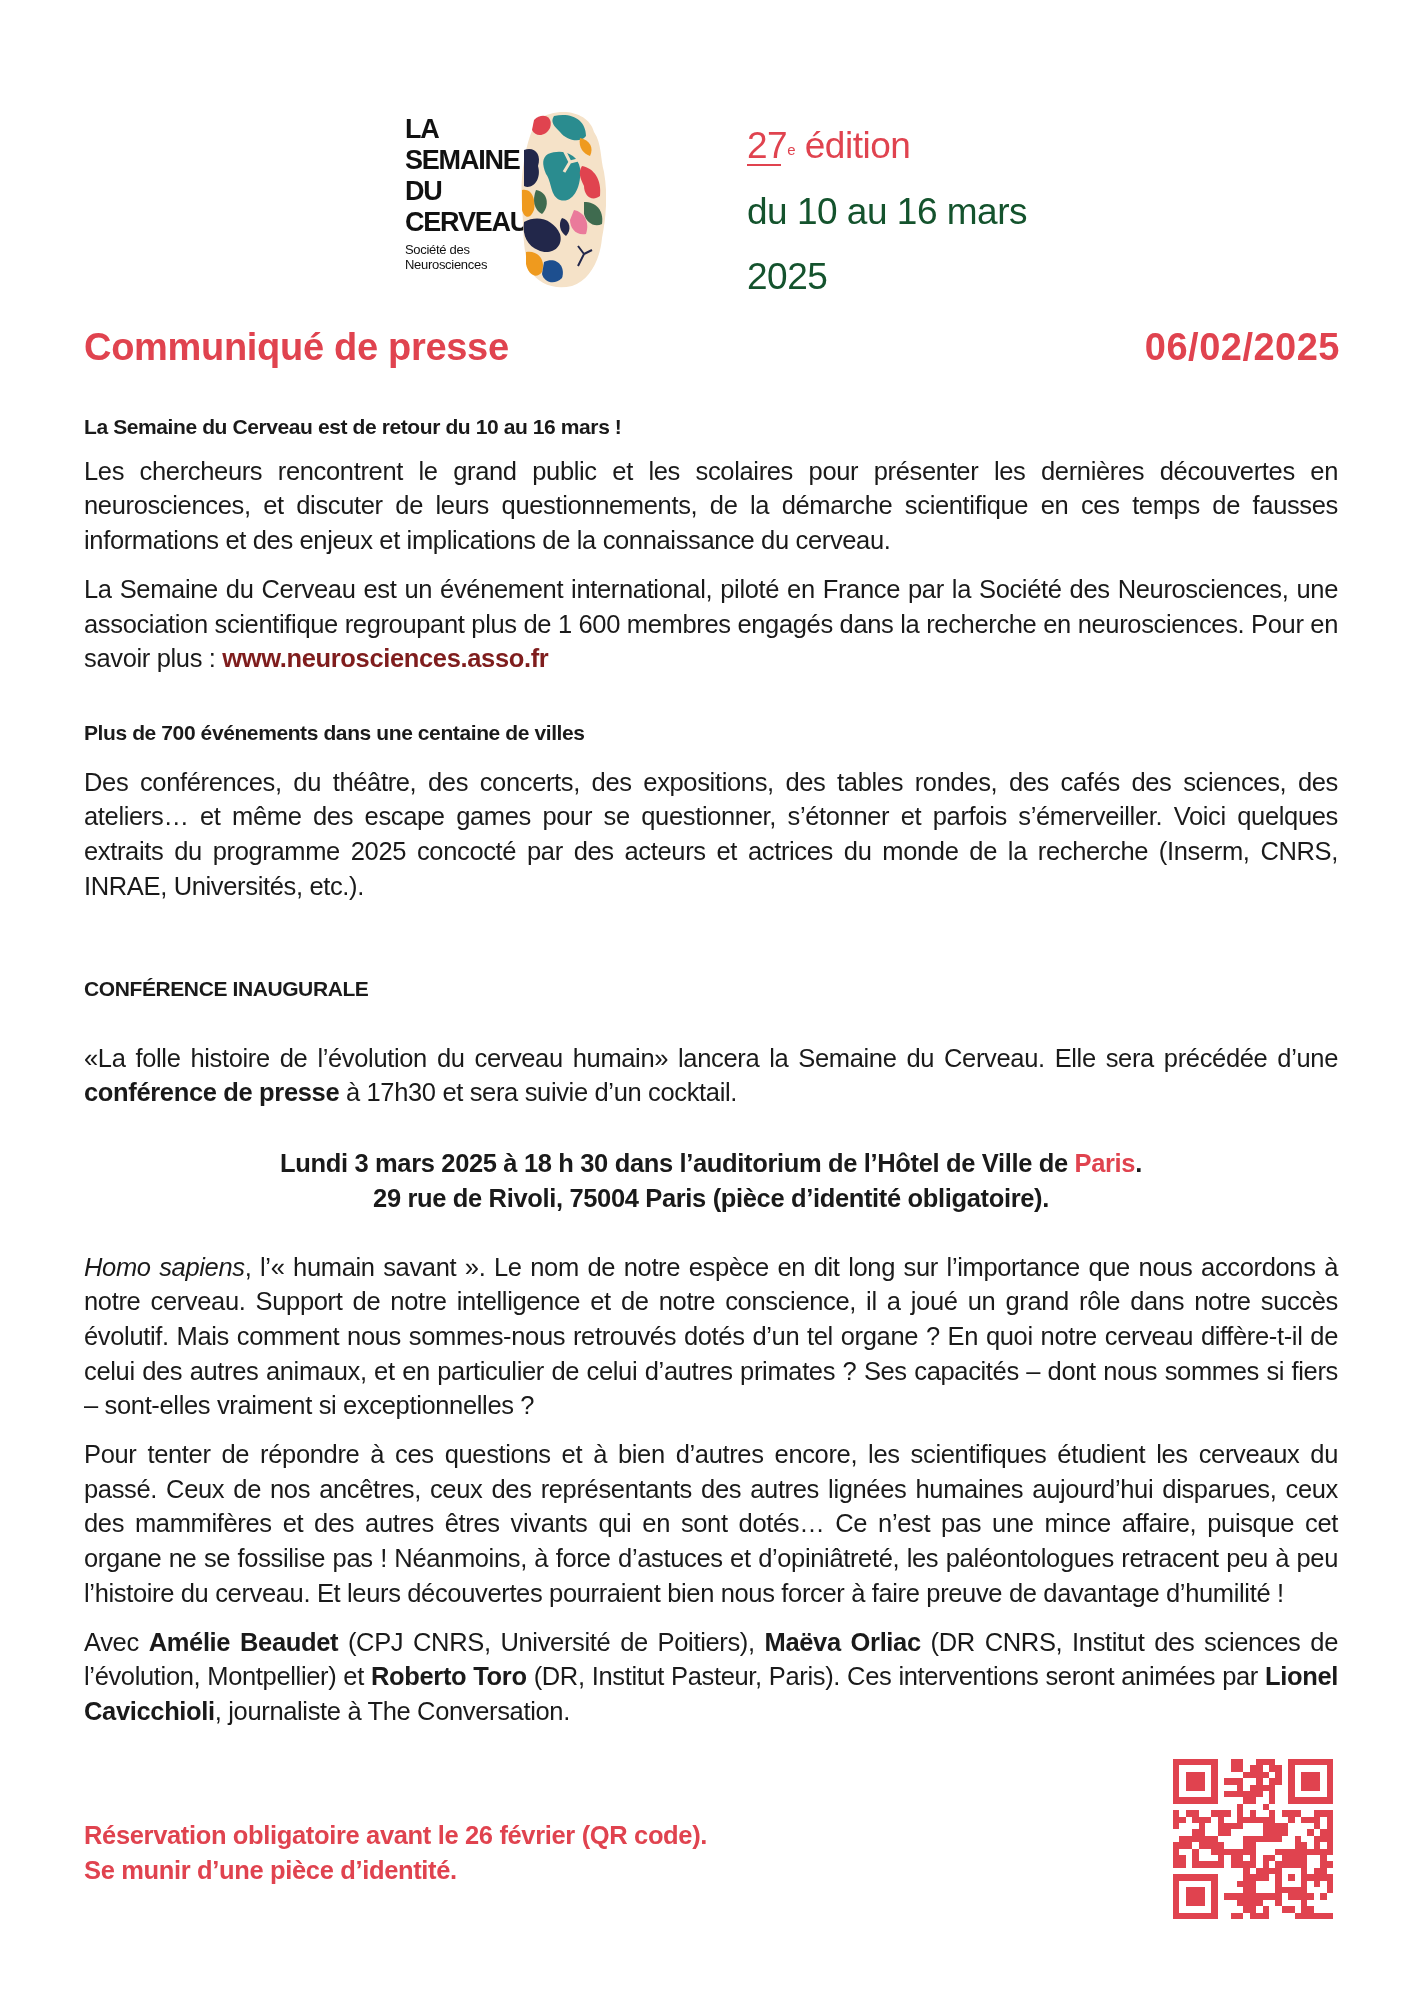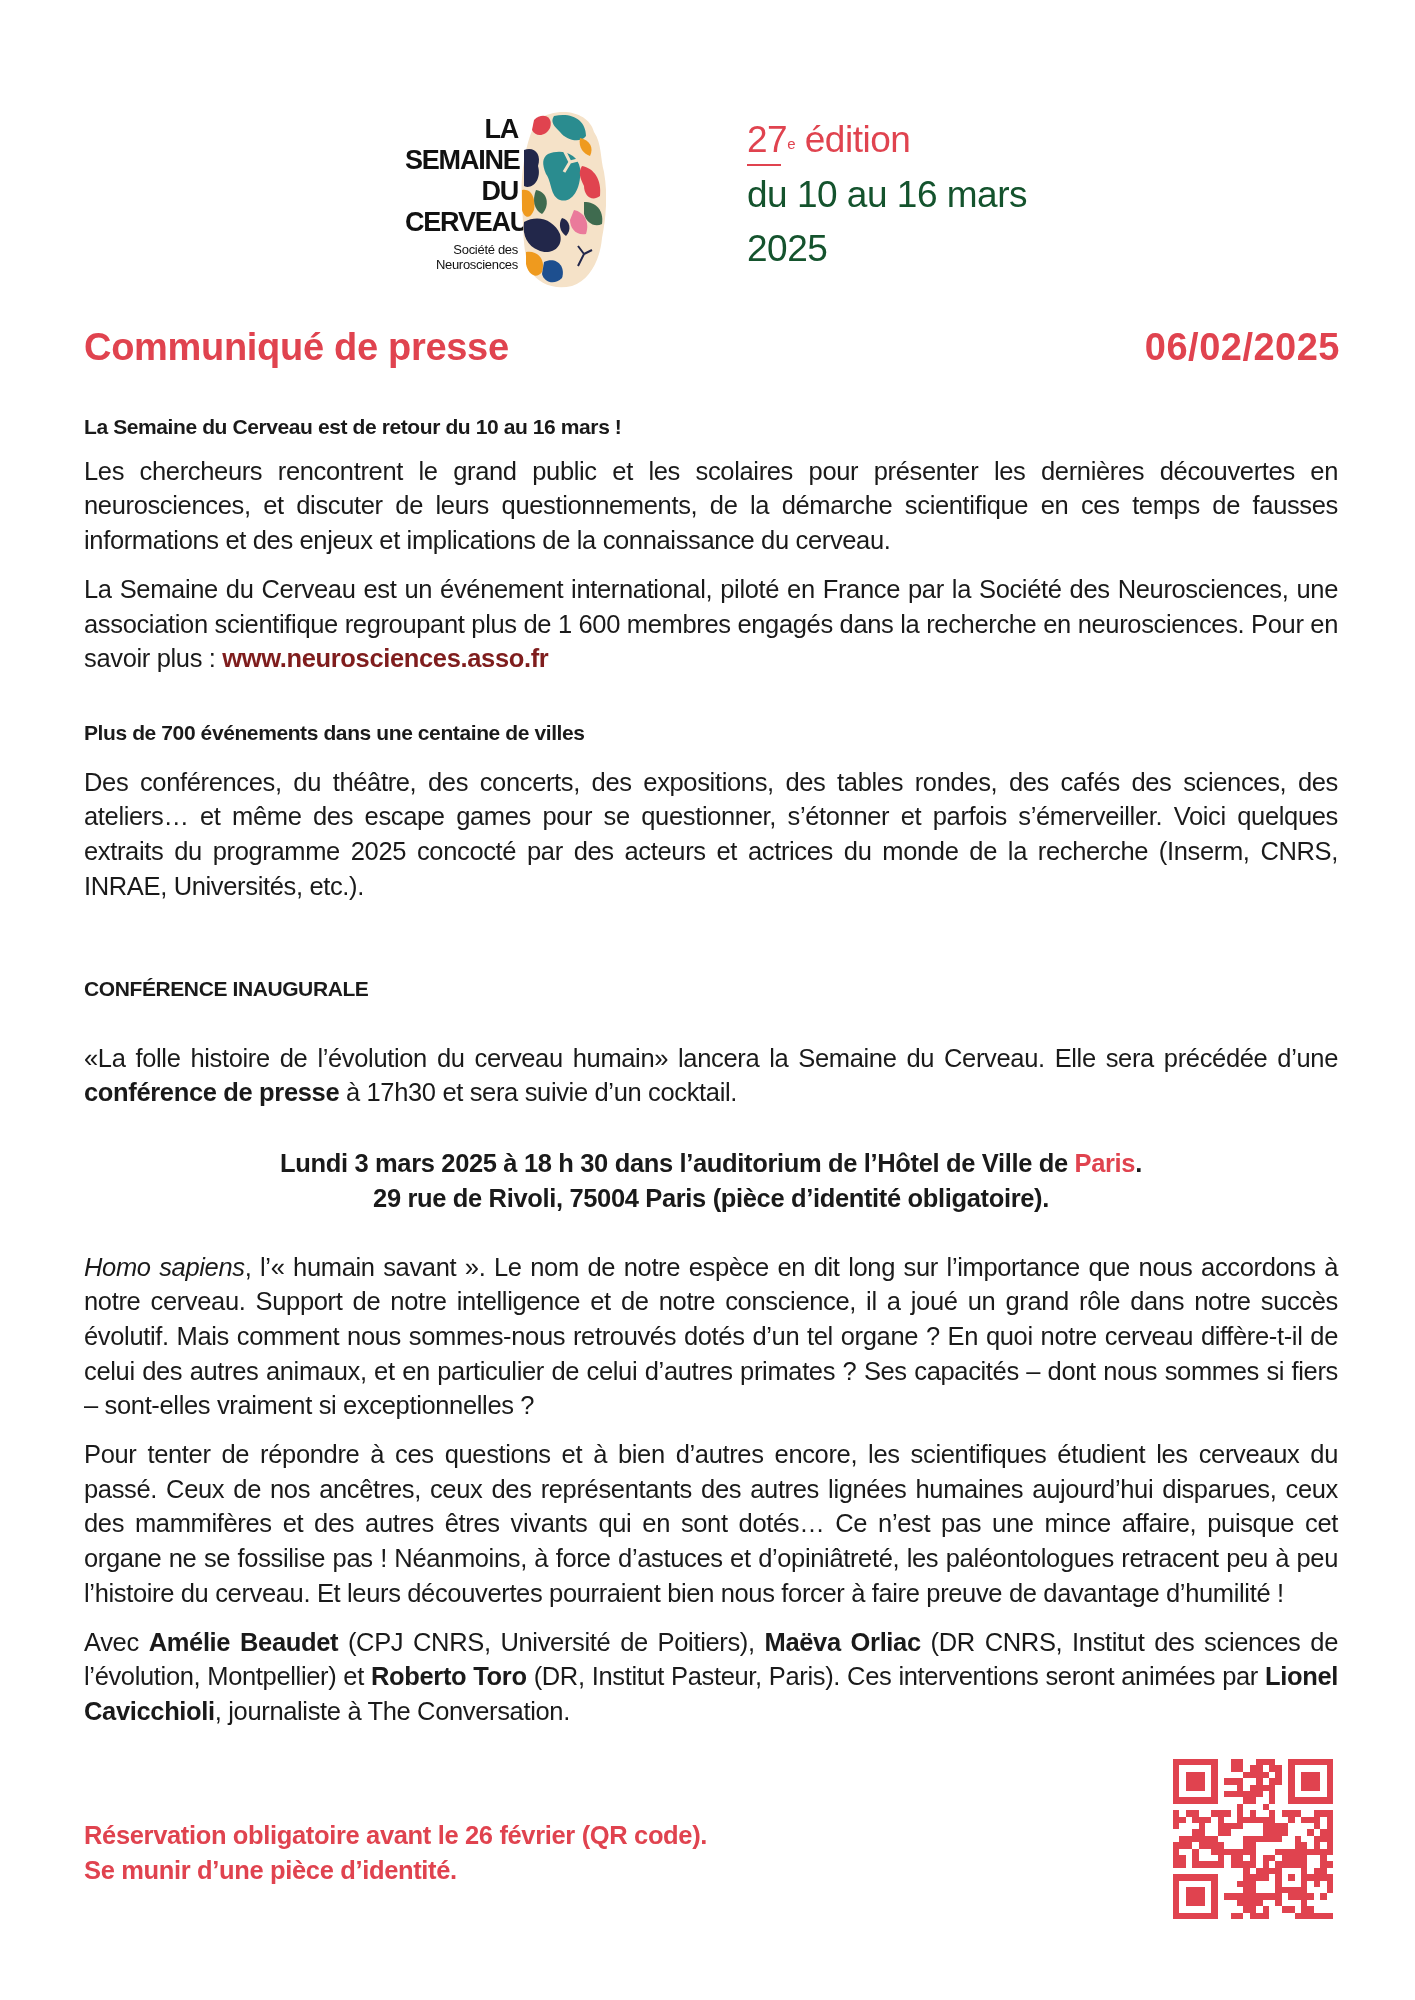--- a/index.html
+++ b/index.html
@@ -3,26 +3,26 @@
 <meta charset="utf-8">
 <style>
   html, body { margin:0; padding:0; background:#ffffff; }
   body { width:1415px; height:2000px; position:relative; overflow:hidden;
          font-family:"Liberation Sans", sans-serif; color:#1a1a1a; }
   .abs { position:absolute; }
   .red { color:#e0434f; }
   .navy { color:#14532d; }
 
   
-  #logo-text { left:405px; top:114px; width:113px; text-align:right;
+  #logo-text { left:405px; top:114px; width:113px; text-align:left;
                font-family:"Liberation Sans", sans-serif; font-weight:bold; color:#111;
                line-height:31px; font-size:27px; letter-spacing:-1.2px; }
   #logo-text .sub { font-weight:normal; font-size:13px; line-height:15px; letter-spacing:-0.3px; margin-top:4px; }
   #brain { left:520px; top:110px; width:86px; height:178px; }
-  #edition { left:747px; top:112px; font-size:37px; line-height:56px; letter-spacing:-0.5px; }
+  #edition { left:747px; top:112px; font-size:37px; line-height:67px; letter-spacing:-0.5px; }
   #edition sup { font-size:15px; vertical-align:top; position:relative; top:4px; }
   #edition-underline { left:747px; top:164px; width:34px; height:2px; background:#e0434f; }
 
   #press-title { left:84px; top:326px; font-size:38px; font-weight:bold; letter-spacing:-0.3px; }
   #press-date { right:75px; top:326px; font-size:38px; font-weight:bold; letter-spacing:0.5px; }
 
   .content { position:absolute; left:84px; width:1254px; font-size:25.5px; line-height:34.7px; letter-spacing:-0.35px; }
   .content p { margin:0; text-align:justify; text-align-last:left; }
   .content h2 { margin:0; font-size:21px; line-height:34.7px; font-weight:bold; letter-spacing:-0.4px; }
   .center { text-align:center !important; text-align-last:center !important; font-weight:bold; }

